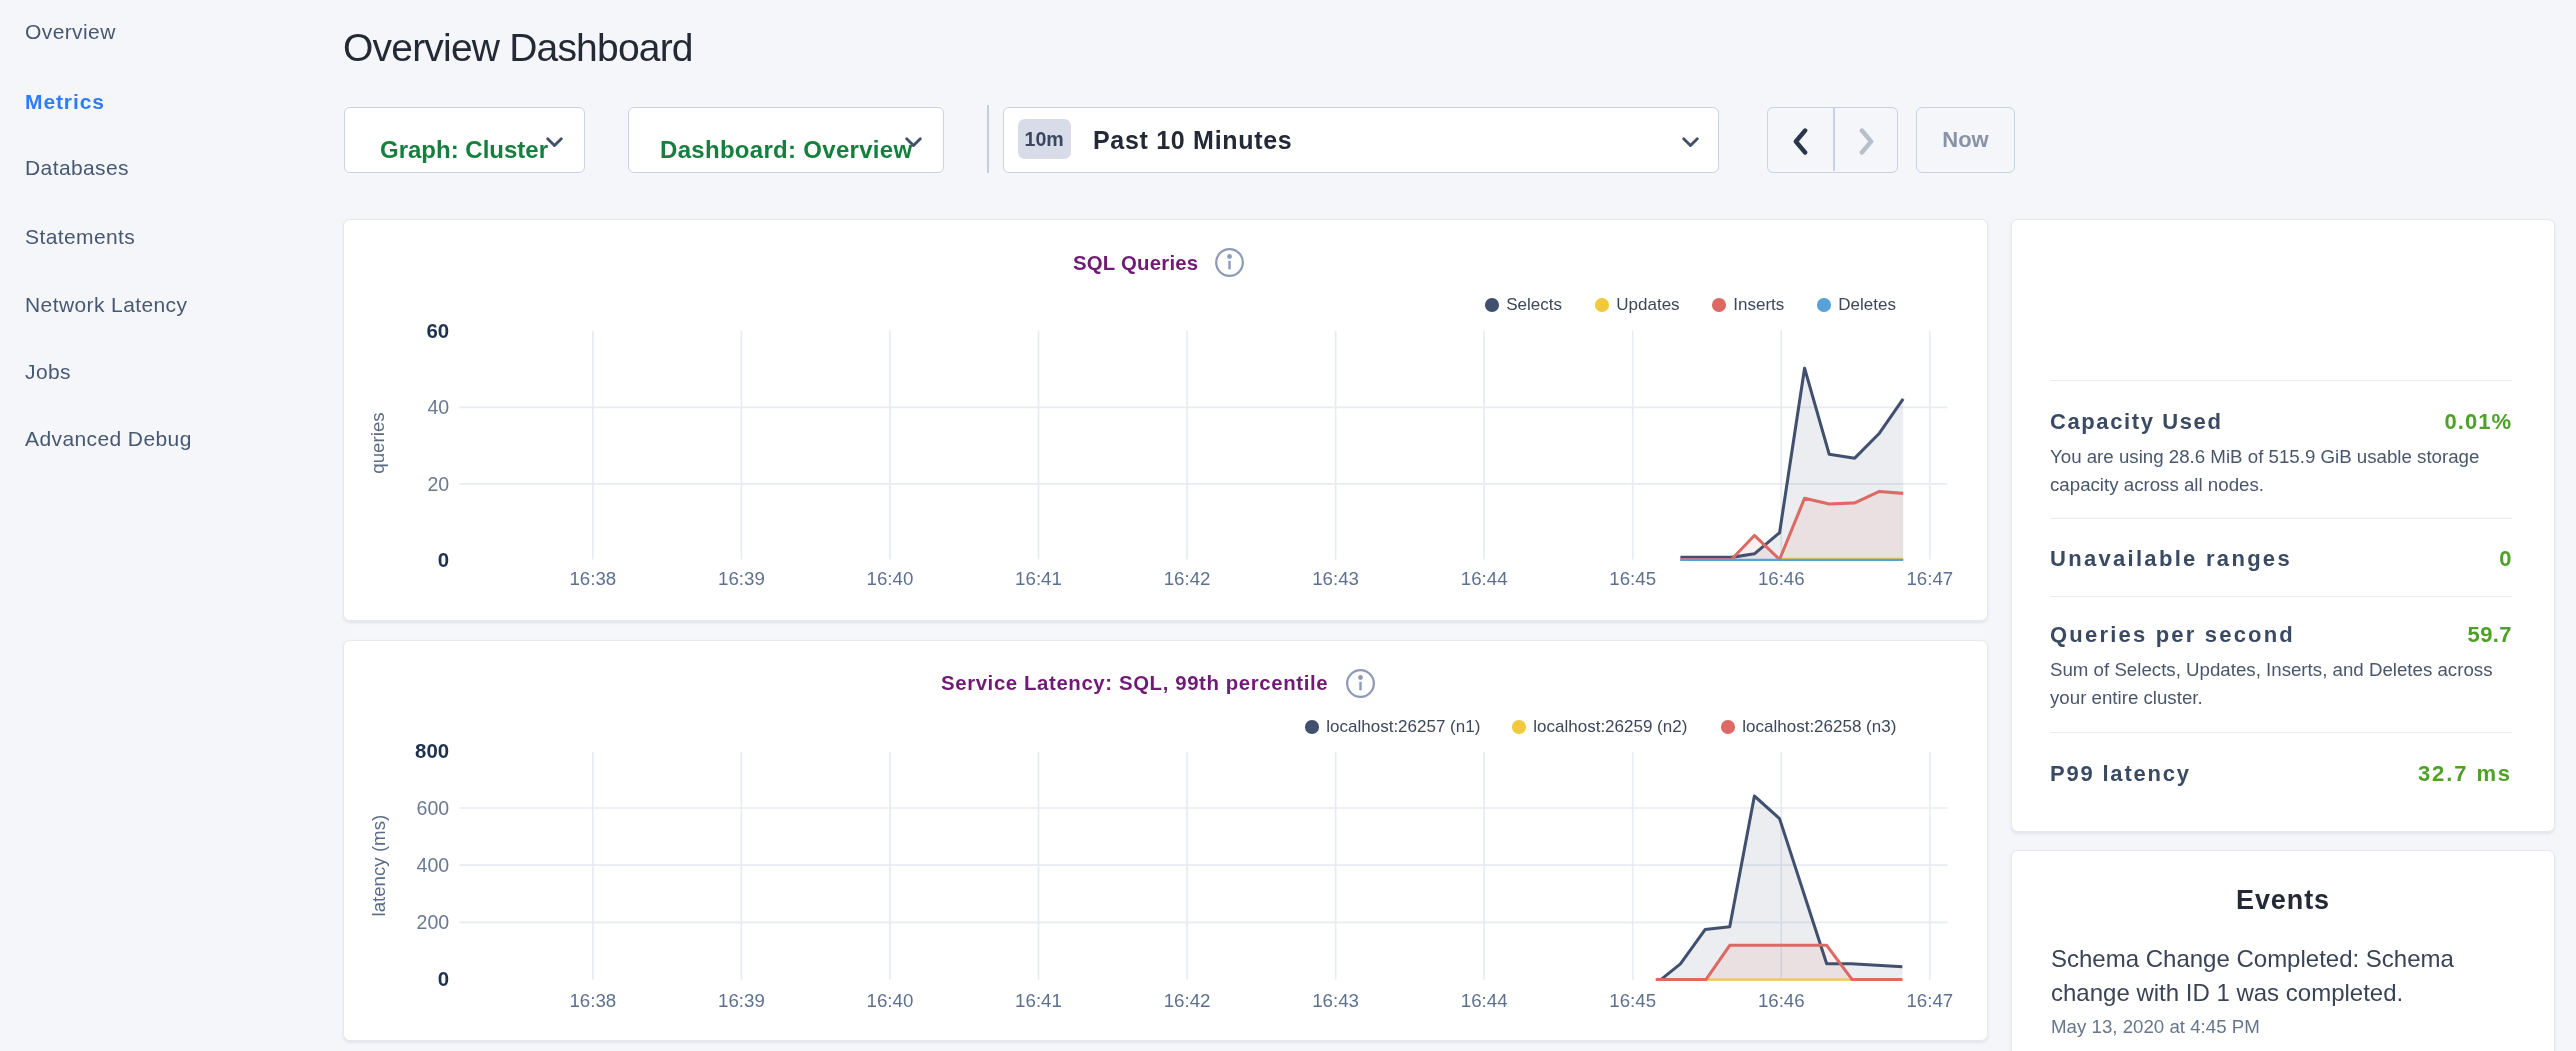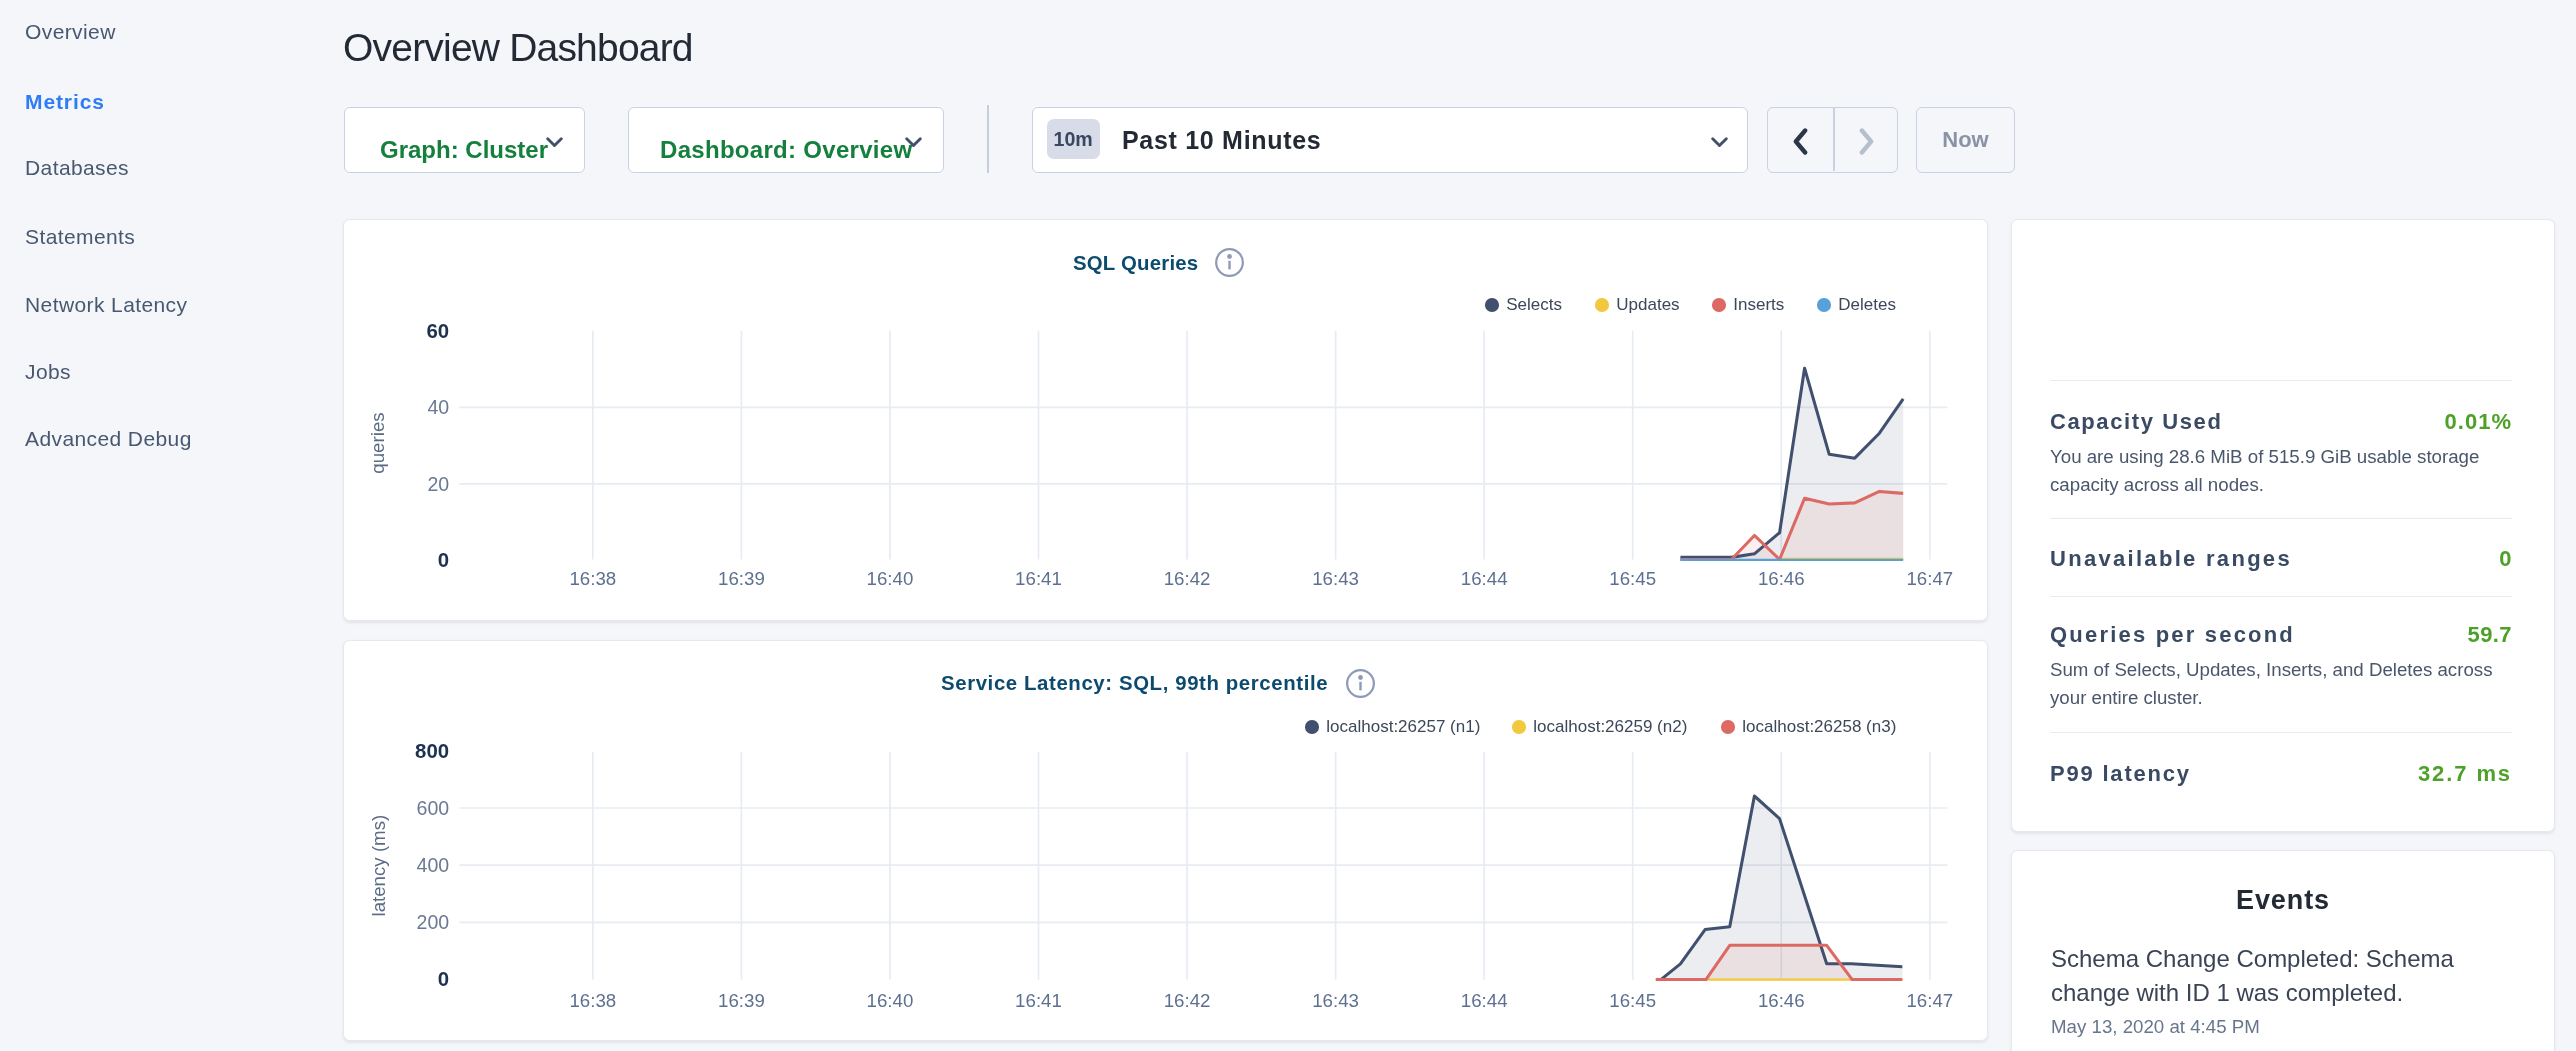--- a/index.html
+++ b/index.html
@@ -6,21 +6,21 @@
   html,body { width:2576px; height:1051px; background:#f4f6fa; overflow:hidden;
     font-family:"Liberation Sans", sans-serif; }
   .abs { position:absolute; }
   .card { position:absolute; background:#fff; border:1.7px solid #e7e8ec; border-radius:6.8px;
     box-shadow:0 1.7px 2.6px rgba(120,130,150,.14); }
   .nav { position:absolute; left:25px; font-size:21px; color:#475870; letter-spacing:0.4px; }
   .ctl { position:absolute; top:107px; height:66px; border:1.7px solid #c9d2e2; border-radius:6px;
     background:#fff; }
   .ctlghost { background:transparent; }
   .btxt { position:absolute; font-size:24px; font-weight:bold; color:#15803d; line-height:24px; top:30px; }
-  .ctitle { position:absolute; font-size:20.4px; font-weight:bold; color:#0c4a6e; line-height:24px; }
+  .ctitle { position:absolute; font-size:20.4px; font-weight:bold; color:#701a75; line-height:24px; }
   .leg { position:absolute; font-size:17px; color:#3c4759; line-height:24px; }
   .dot { display:inline-block; width:13.6px; height:13.6px; border-radius:50%; vertical-align:-1.7px;
     margin-right:7.7px; }
   .srow { position:absolute; left:39px; right:43px; line-height:24px; }
   .slabel { font-size:22px; font-weight:bold; color:#3a4a63; letter-spacing:0.4px; }
   .sval { position:absolute; right:0; top:0; font-size:22px; font-weight:bold; color:#4ea128;
     letter-spacing:0.4px; }
   .sdesc { position:absolute; left:39px; right:36px; font-size:18.7px; color:#4a566b; line-height:28px; }
   .sdiv { position:absolute; left:39px; right:43px; height:0; border-top:1.7px solid #e8ebf0; }
 </style>
@@ -43,21 +43,21 @@
     <path d="M2 2 L10 10 L18 2" fill="none" stroke="#42506b" stroke-width="3.4" stroke-linecap="round"></path>
   </svg>
 </div>
 <div class="ctl" style="left:628px; width:316px;">
   <div class="btxt" style="left:31px; letter-spacing:0.3px;">Dashboard: Overview</div>
   <svg class="abs" style="left:276px; top:29px;" width="17" height="10.2" viewBox="0 0 20 12">
     <path d="M2 2 L10 10 L18 2" fill="none" stroke="#42506b" stroke-width="3.4" stroke-linecap="round"></path>
   </svg>
 </div>
 <div class="abs" style="left:987px; top:105px; width:1.7px; height:68px; background:#c6cede;"></div>
-<div class="ctl" style="left:1032px; width:716px;text-decoration:underline;">
+<div class="ctl" style="left:1003px; width:716px;text-decoration:underline;">
   <div class="abs" style="left:13.6px; top:11px; width:53px; height:40px; background:#d7dce8; border-radius:6.8px;
     text-align:center; font-size:19.6px; font-weight:bold; color:#3a4760; line-height:40px;">10m</div>
   <div class="abs" style="left:89px; top:20.4px; font-size:25px; font-weight:bold; color:#242a35; line-height:25.5px; letter-spacing:0.7px;">Past 10 Minutes</div>
   <svg class="abs" style="left:678px; top:29px;" width="17" height="10.2" viewBox="0 0 20 12">
     <path d="M2 2 L10 10 L18 2" fill="none" stroke="#42506b" stroke-width="3.4" stroke-linecap="round"></path>
   </svg>
 </div>
 <div class="ctl ctlghost" style="left:1767px; width:131px;">
   <div class="abs" style="left:65px; top:0; width:1.7px; height:63px; background:#c9d2e2;"></div>
   <svg class="abs" style="left:24px; top:127px; top:19.6px;" width="17" height="27" viewBox="0 0 20 32">

